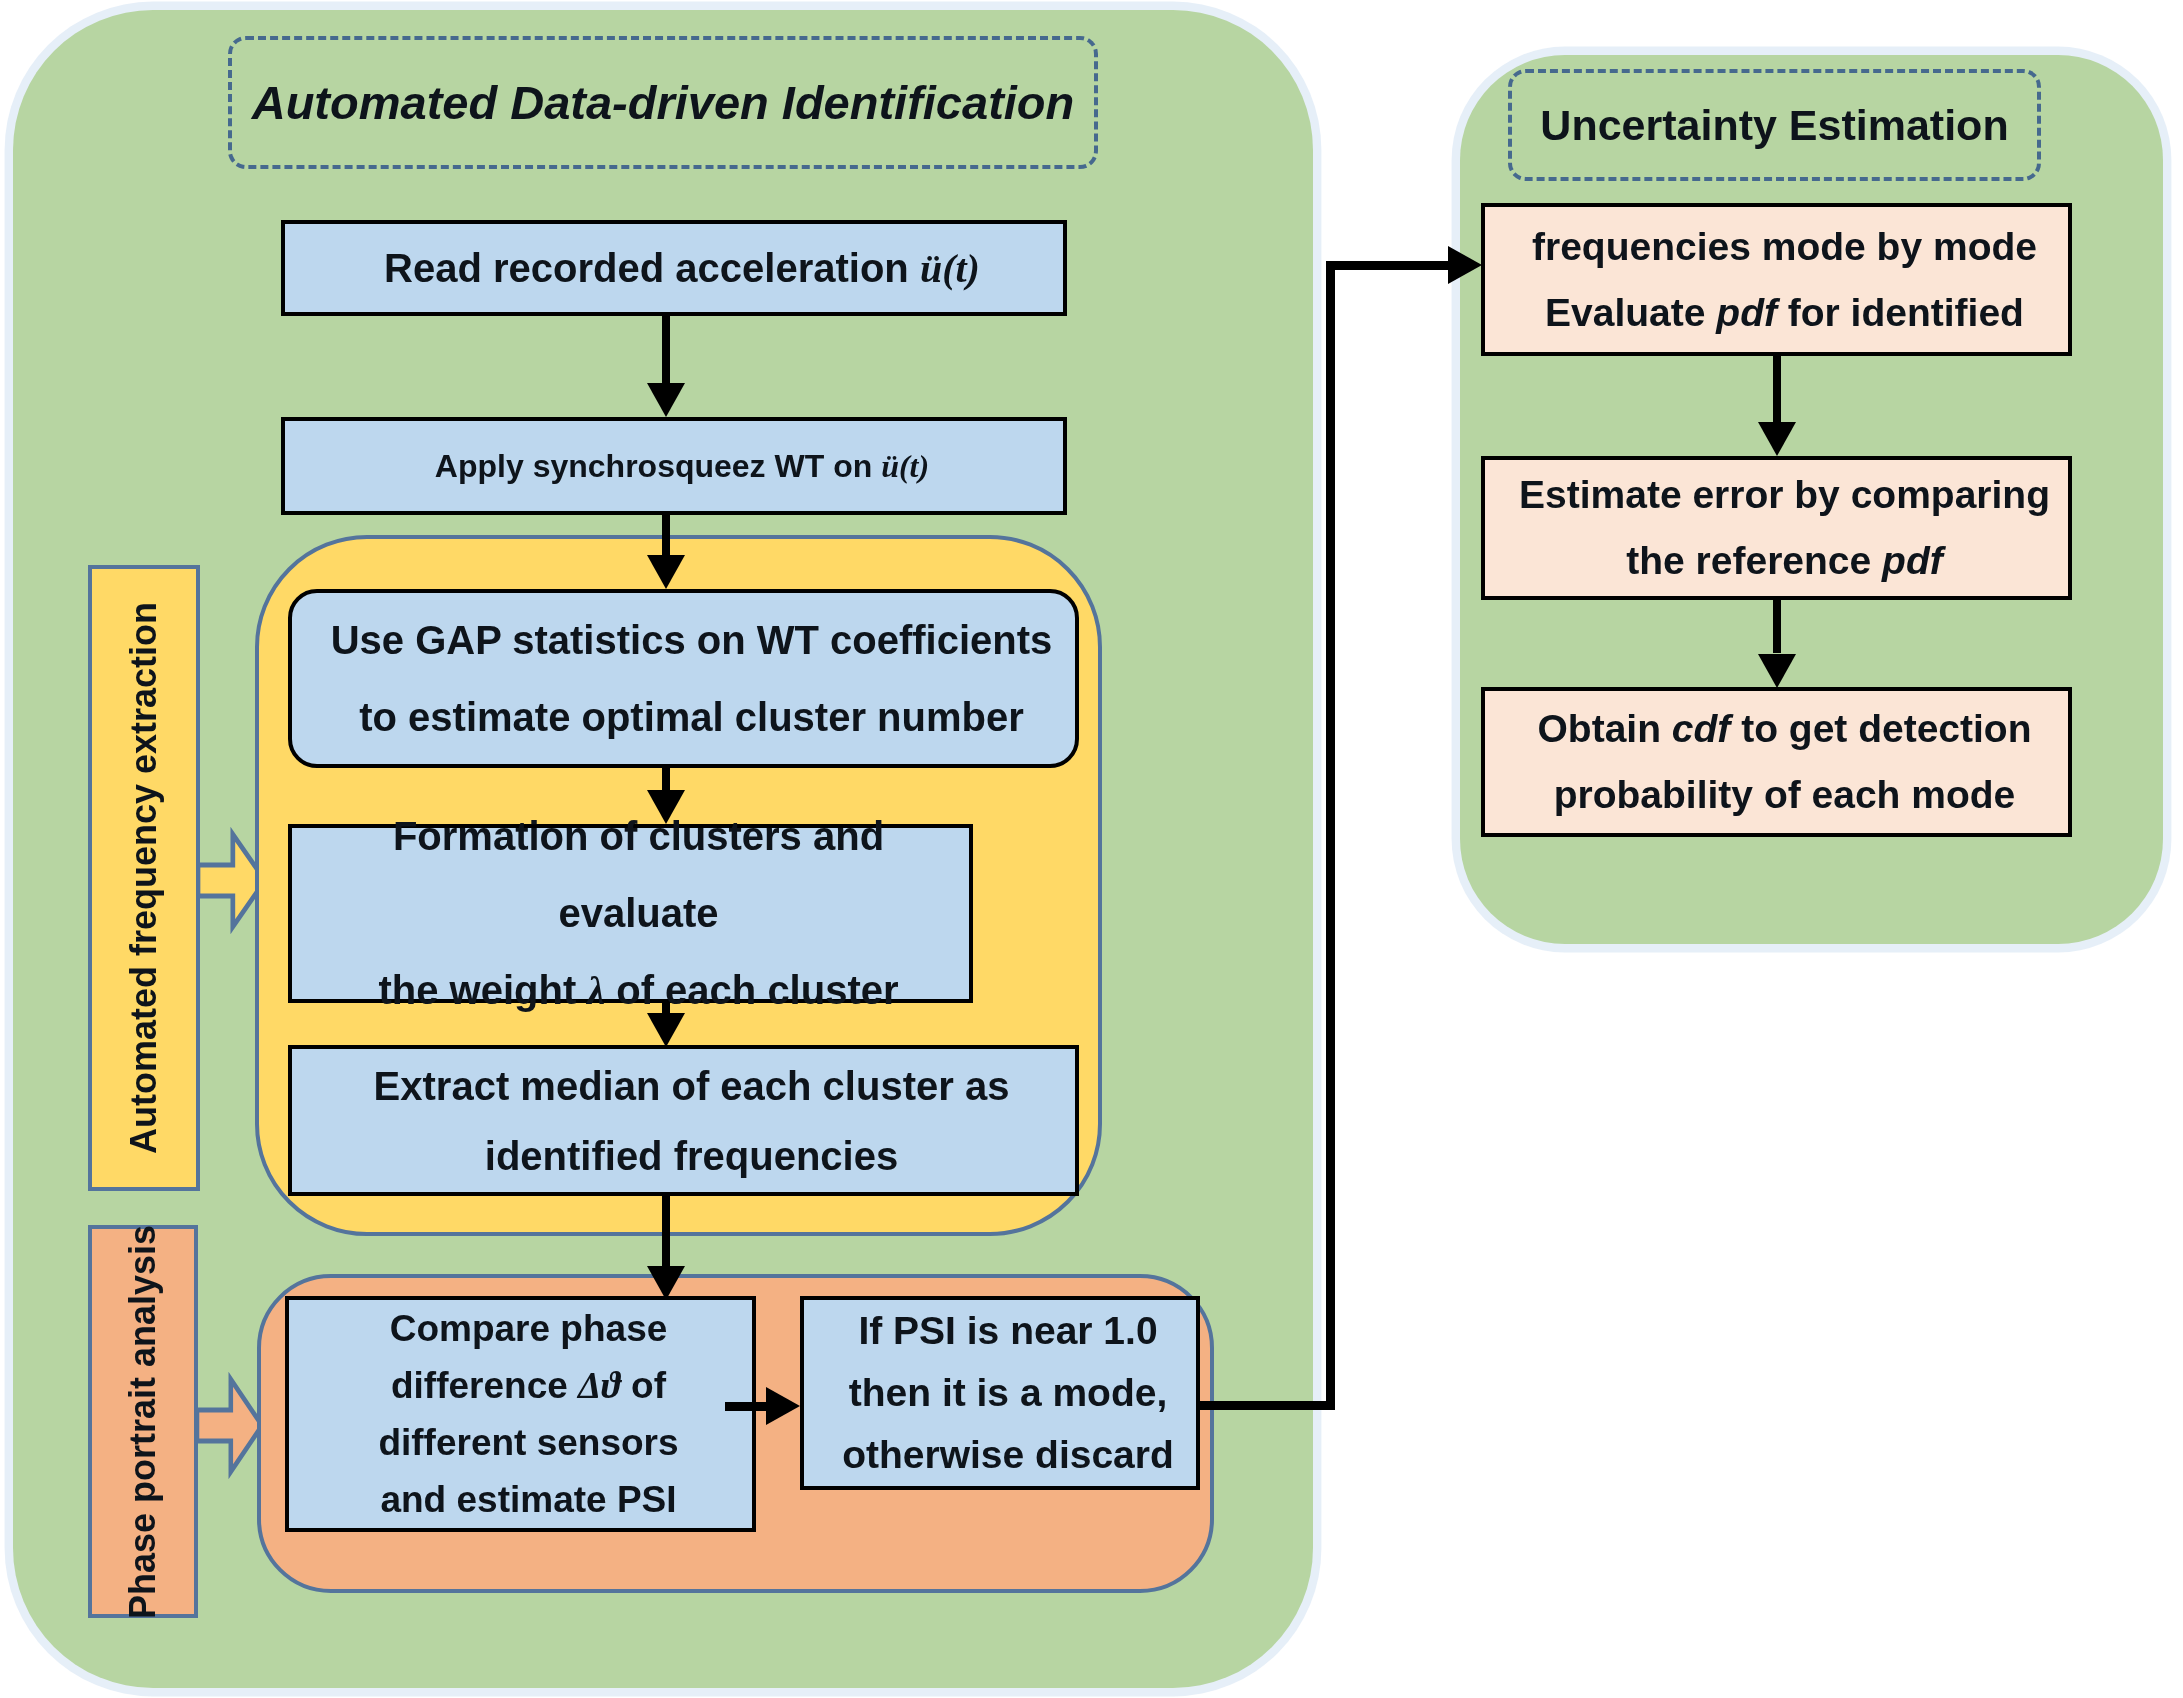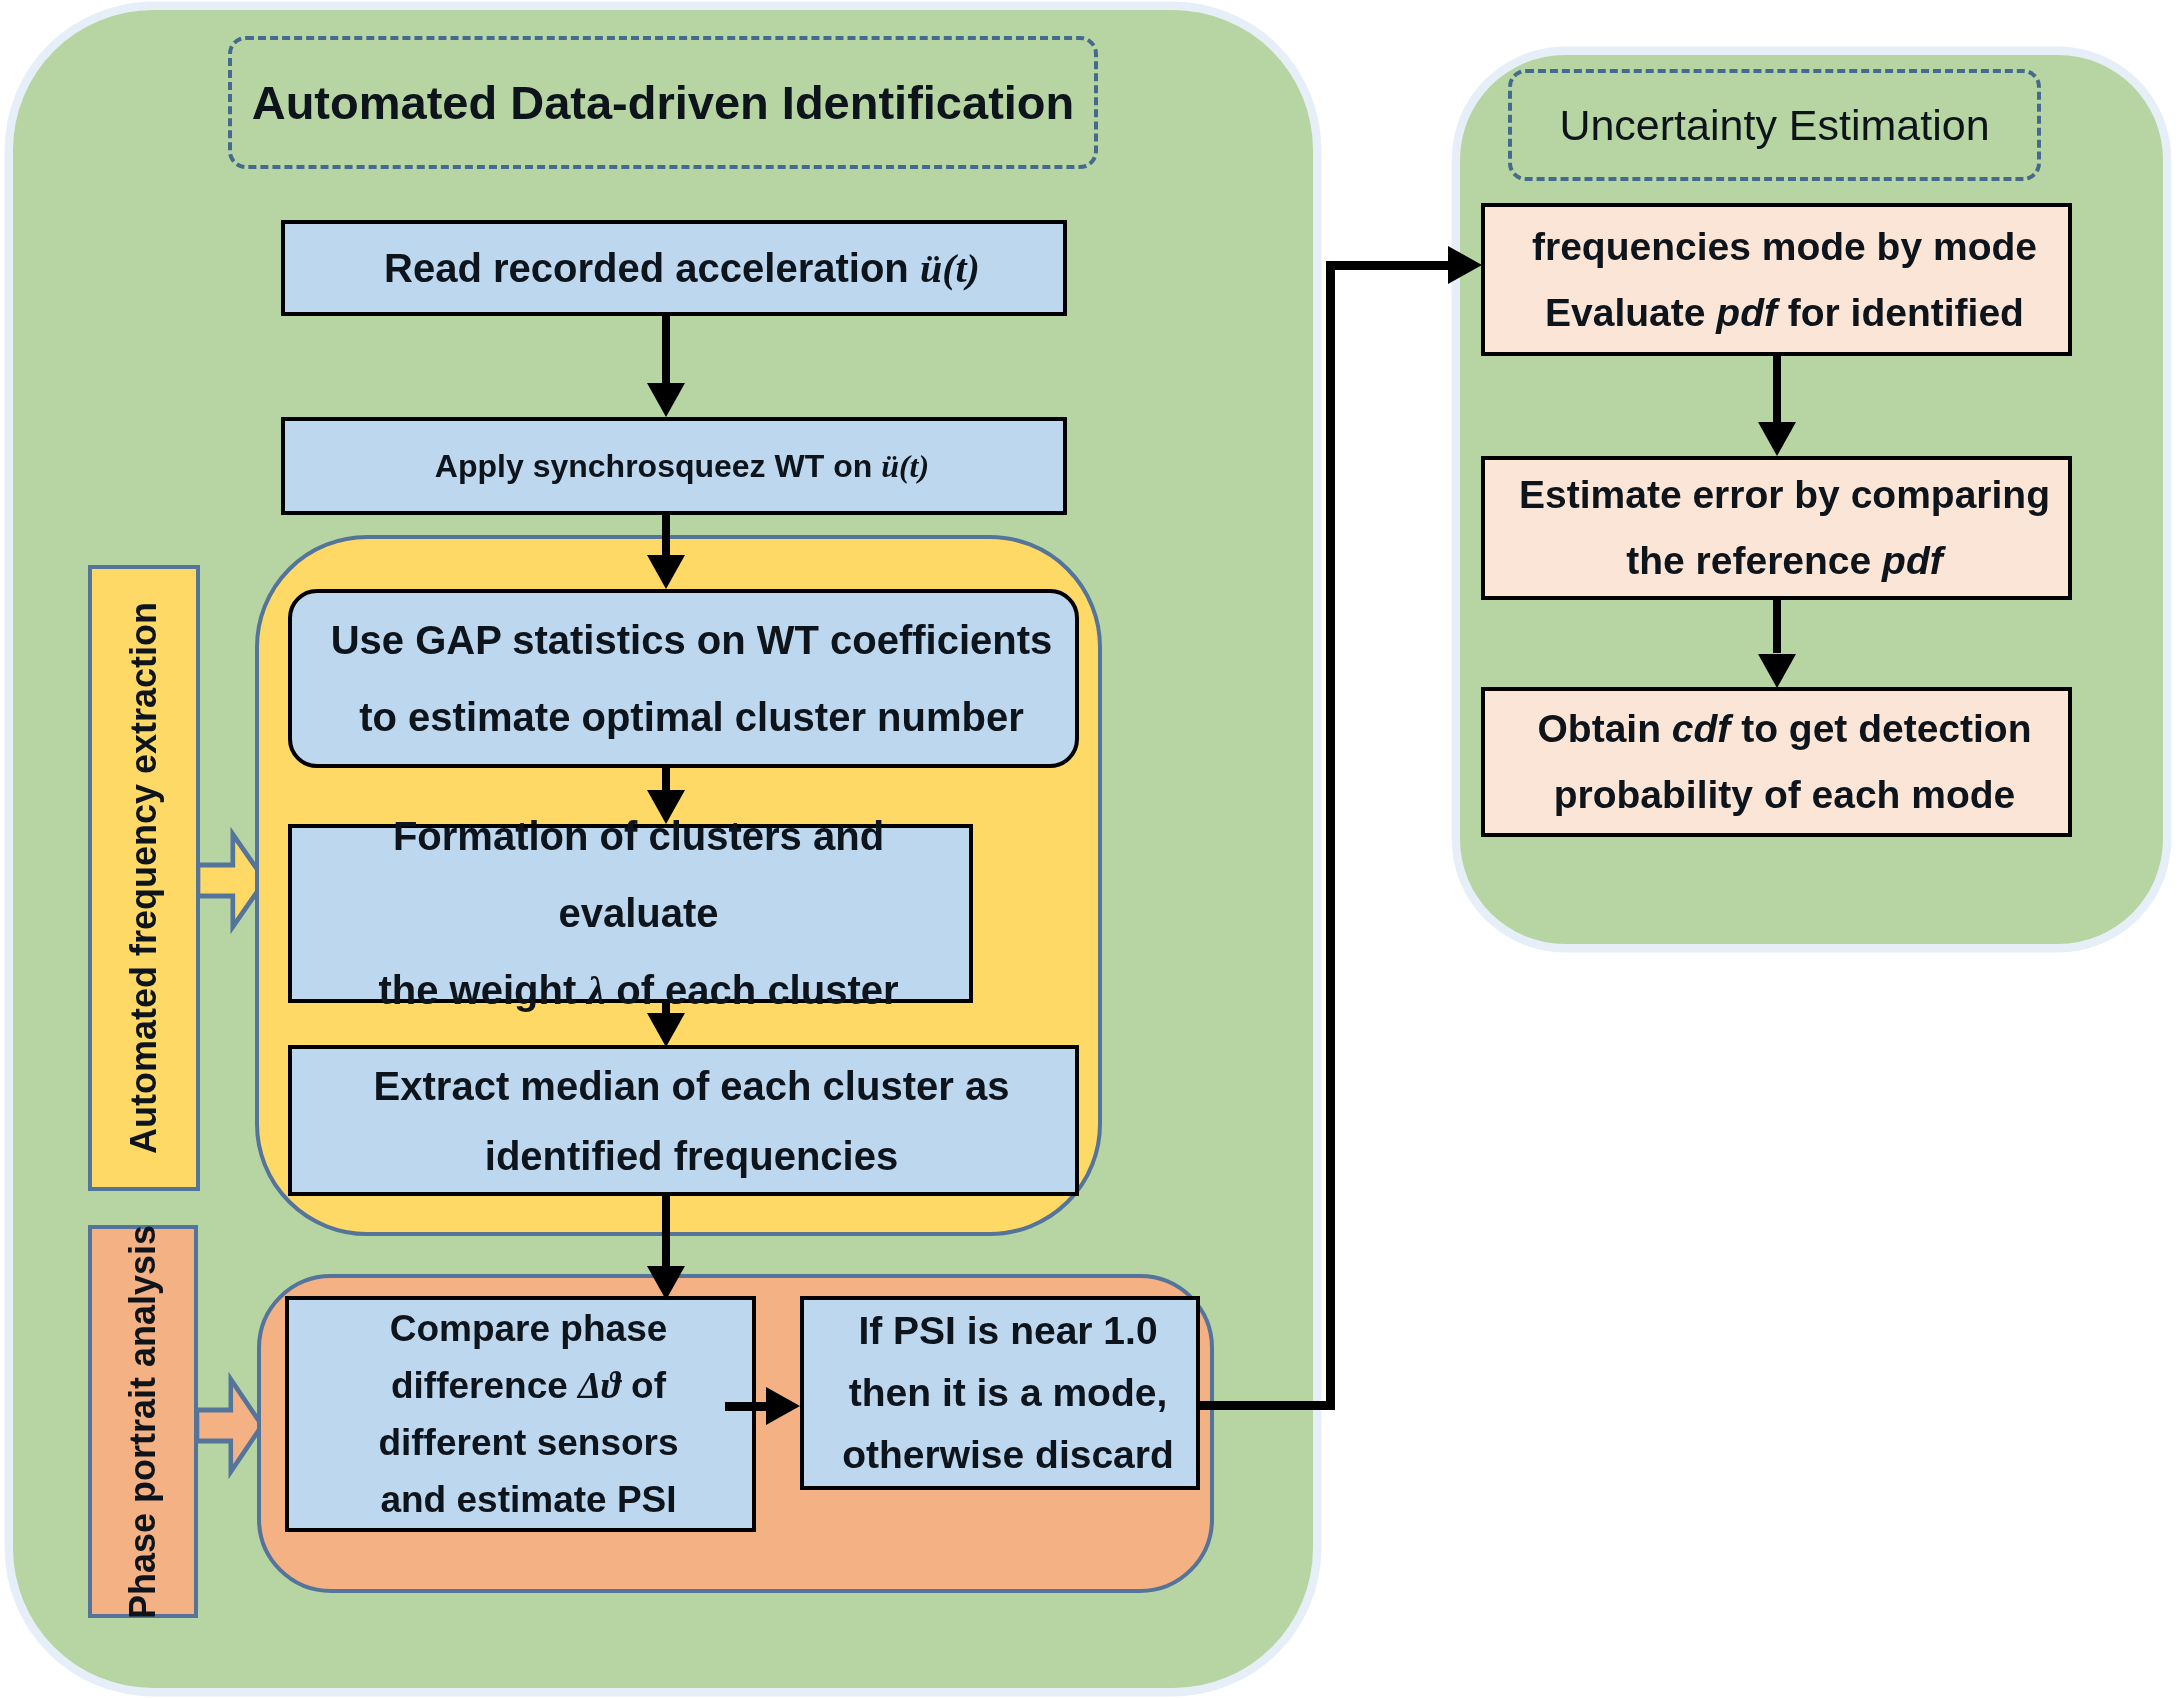--- a/index.html
+++ b/index.html
@@ -20,22 +20,22 @@
   #left-panel  { left:12.6px;  top:9.8px; width:1300px; height:1678px; border-radius:140px; }
   #right-panel { left:1460px; top:55px; width:703px; height:889px; border-radius:105px; }
 
   .dashed-title {
     position:absolute;
     border:4.9px dashed #46698e;
     border-radius:18px;
     display:flex; align-items:center; justify-content:center;
     text-align:center;
   }
-  #title-identification { left:228px; top:36px;  width:870px; height:133px; font-size:47px; font-weight:bold; }
-  #title-uncertainty    { left:1508px; top:69px; width:533px;  height:112px; font-size:43px; font-weight:normal; }
+  #title-identification { left:228px; top:36px;  width:870px; height:133px; font-size:47px; font-weight:bold; font-style:italic; }
+  #title-uncertainty    { left:1508px; top:69px; width:533px;  height:112px; font-size:43px; font-weight:bold; }
 
   .roundbox { position:absolute; border:4.2px solid #54749c; }
   #yellow-container { left:255px; top:535px;  width:847px; height:701px; border-radius:112px; background:#ffd966; }
   #orange-container { left:257px; top:1274px; width:957px; height:319px;  border-radius:74px; background:#f4b183; }
 
   .vlabel { position:absolute; border:4.2px solid #54749c; }
   #label-frequency { left:88px; top:565px;  width:112px; height:626px; background:#ffd966; }
   #label-phase     { left:88px; top:1225px; width:110px; height:393px; background:#f4b183; }
   .vtext {
     position:absolute; top:50%; left:50%;

